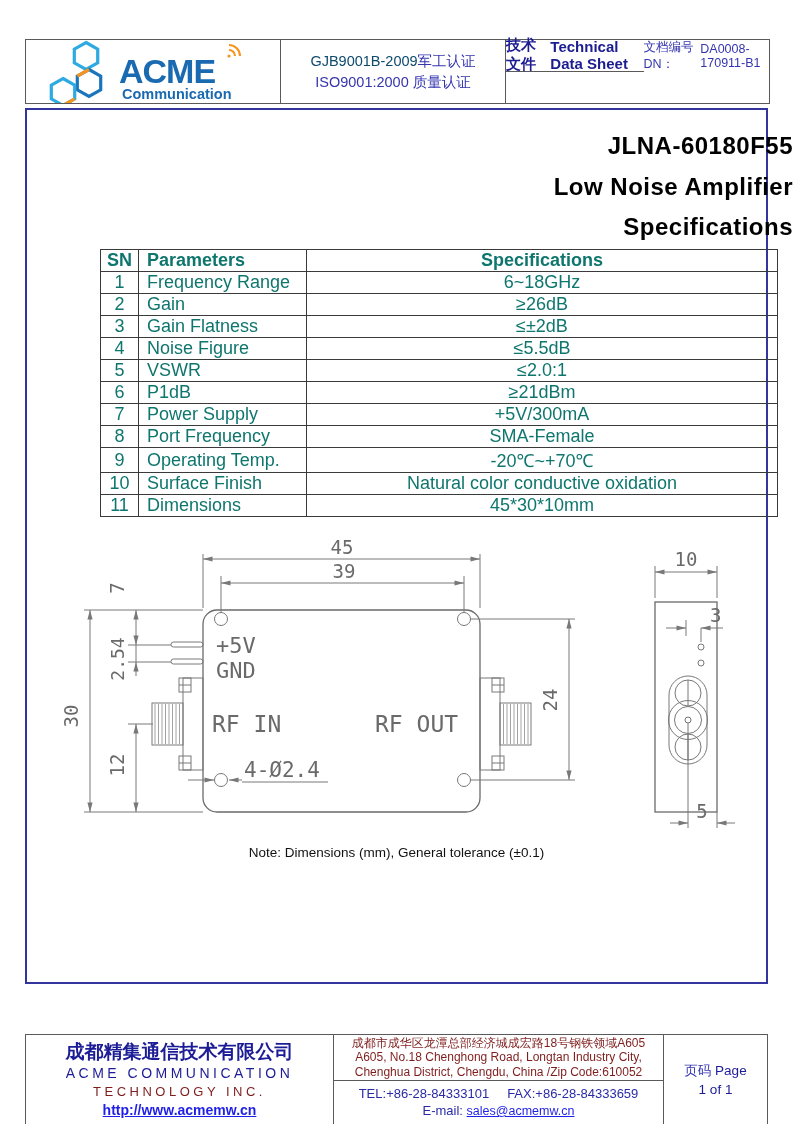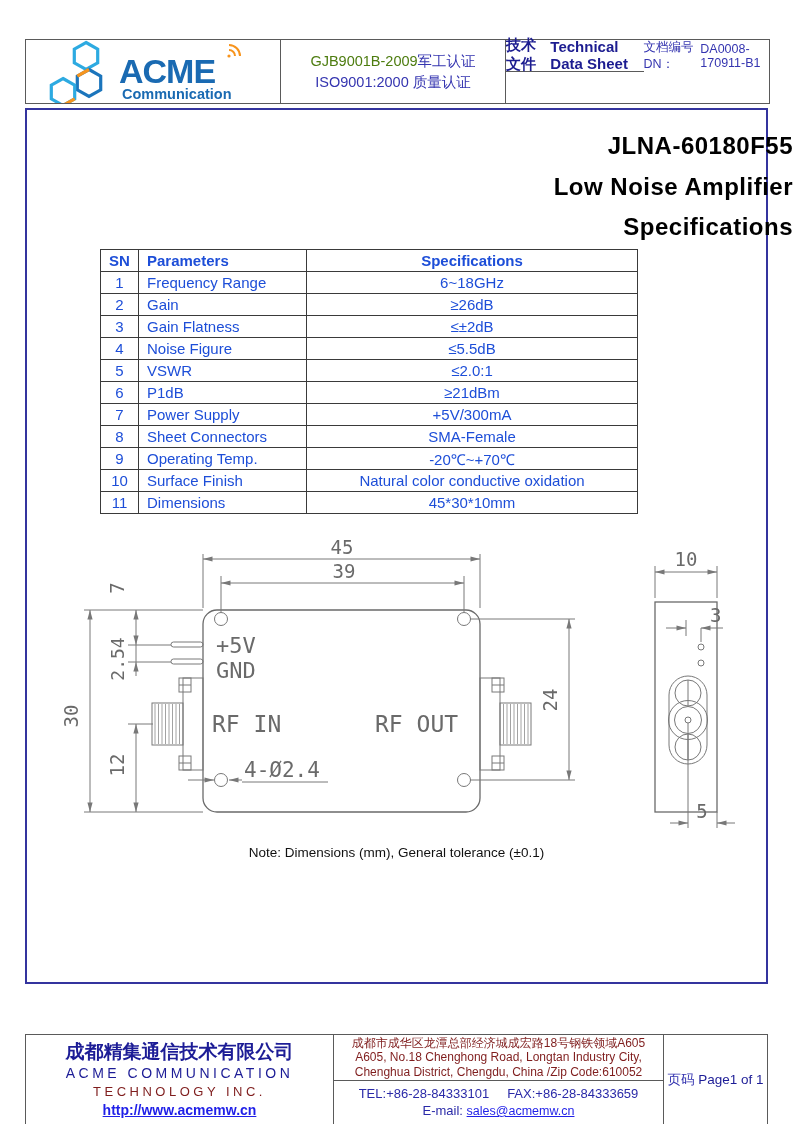--- a/index.html
+++ b/index.html
@@ -12,41 +12,41 @@
   .header-table {
     position:absolute; left:25px; top:35px; width:745px; height:65px;
     border:1px solid #5a5a5a; display:flex; background:#fff;
   }
   .logo-cell { width:255px; border-right:1px solid #5a5a5a; position:relative; }
   .cert-cell {
     width:225px; border-right:1px solid #5a5a5a;
     display:flex; flex-direction:column; justify-content:center; align-items:center;
     font-size:14.5px; line-height:21px; color:#3535b0;
   }
-  .cert-red { color:#4d7c0f; }
+  .cert-red { color:#0c4a6e; }
   .doc-cell { flex:1; display:flex; flex-direction:row; }
   .doc-type {
     height:50%; border-bottom:1px solid #5a5a5a; display:flex; align-items:center; justify-content:center;
     font-weight:bold; font-size:15px; color:#1c1c90; gap:7px;
   }
   .doc-no {
     height:50%; display:flex; align-items:center; justify-content:center;
     font-size:12.5px; color:#3535b0; gap:4px;
   }
   
   .main-box {
     position:absolute; left:25px; top:104px; width:743px; height:876px;
     border:2px solid #34349e; background:#fff;
   }
   .title { position:absolute; width:100%; text-align:right; font-weight:bold; color:#000000; font-size:24px; letter-spacing:0.5px; }
   .t1 { top:128px; } .t2 { top:169px; } .t3 { top:209px; }
   
   .spec-table {
-    position:absolute; left:100px; top:245px; width:538px;
-    border-collapse:collapse; font-size:15px; color:#1d4ed8;
+    position:absolute; left:100px; top:245px; width:678px;
+    border-collapse:collapse; font-size:18px; color:#0f766e;
   }
   .spec-table td, .spec-table th { border:1px solid #3a3a3a; height:22px; padding:0; }
   .col-sn { width:38px; text-align:center; }
   .col-param { width:168px; text-align:left; padding-left:8px !important; }
   .col-spec { text-align:center; }
   .spec-table th { font-weight:bold; }
   
   .drawing { position:absolute; left:60px; top:524px; }
   .cad-line { stroke:#787878; stroke-width:1; fill:none; }
   .cad-thick { stroke:#6a6a6a; stroke-width:1.3; fill:none; }
@@ -73,21 +73,21 @@
     height:46px; border-bottom:1px solid #5a5a5a; display:flex; flex-direction:column;
     align-items:center; justify-content:center; font-size:12px; line-height:14.5px; color:#7f1d1d; text-align:center;
   }
   .f-contact {
     flex:1; display:flex; flex-direction:column; align-items:center; justify-content:center;
     font-size:13px; line-height:17px; color:#2a2aa8;
   }
   .f-telfax { display:flex; gap:18px; }
   .f-email-link { color:#1f1fe8; text-decoration:underline; font-size:12.5px; }
   .f-right {
-    flex:1; display:flex; flex-direction:row; align-items:center; justify-content:center;
+    flex:1; display:flex; flex-direction:column; align-items:center; justify-content:center;
     font-size:13.5px; line-height:19px; color:#1c1c96;
   }
   .pg-cn { color:#3535b0; }
 </style>
 </head>
 <body>
 
 <div class="page">
 
   <div class="header-table">
@@ -171,21 +171,21 @@
           <td class="col-param">P1dB</td>
           <td class="col-spec">≥21dBm</td>
         </tr>
     <tr>
           <td class="col-sn">7</td>
           <td class="col-param">Power Supply</td>
           <td class="col-spec">+5V/300mA</td>
         </tr>
     <tr>
           <td class="col-sn">8</td>
-          <td class="col-param">Sheet Connectors</td>
+          <td class="col-param">Port Frequency</td>
           <td class="col-spec">SMA-Female</td>
         </tr>
     <tr>
           <td class="col-sn">9</td>
           <td class="col-param">Operating Temp.</td>
           <td class="col-spec">-20℃~+70℃</td>
         </tr>
     <tr>
           <td class="col-sn">10</td>
           <td class="col-param">Surface Finish</td>

